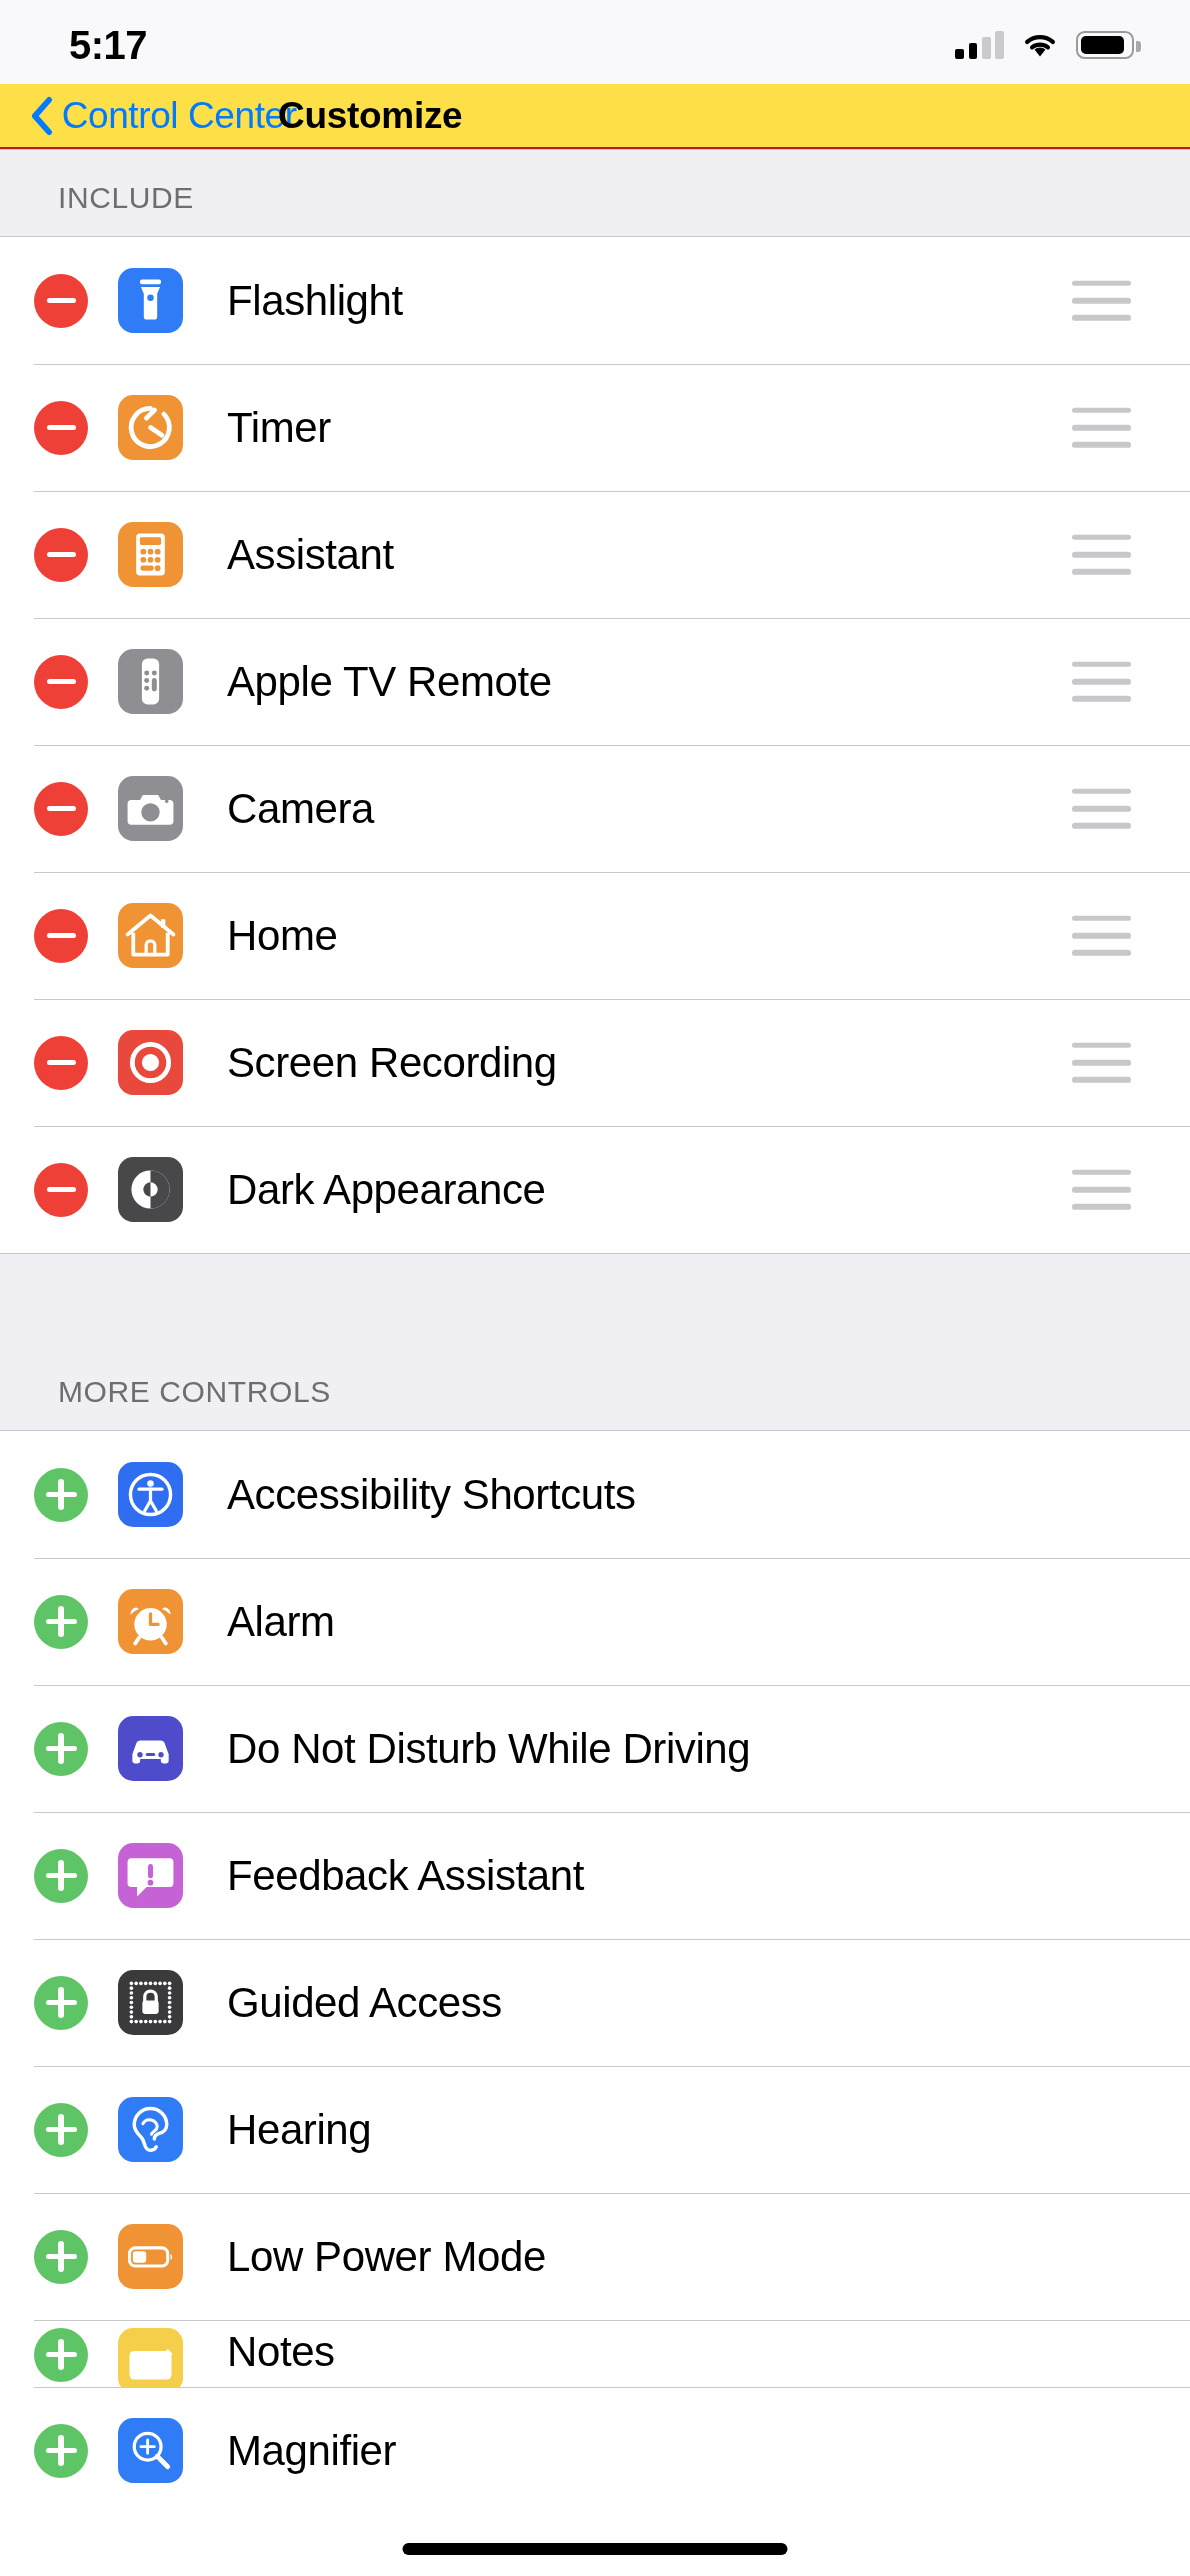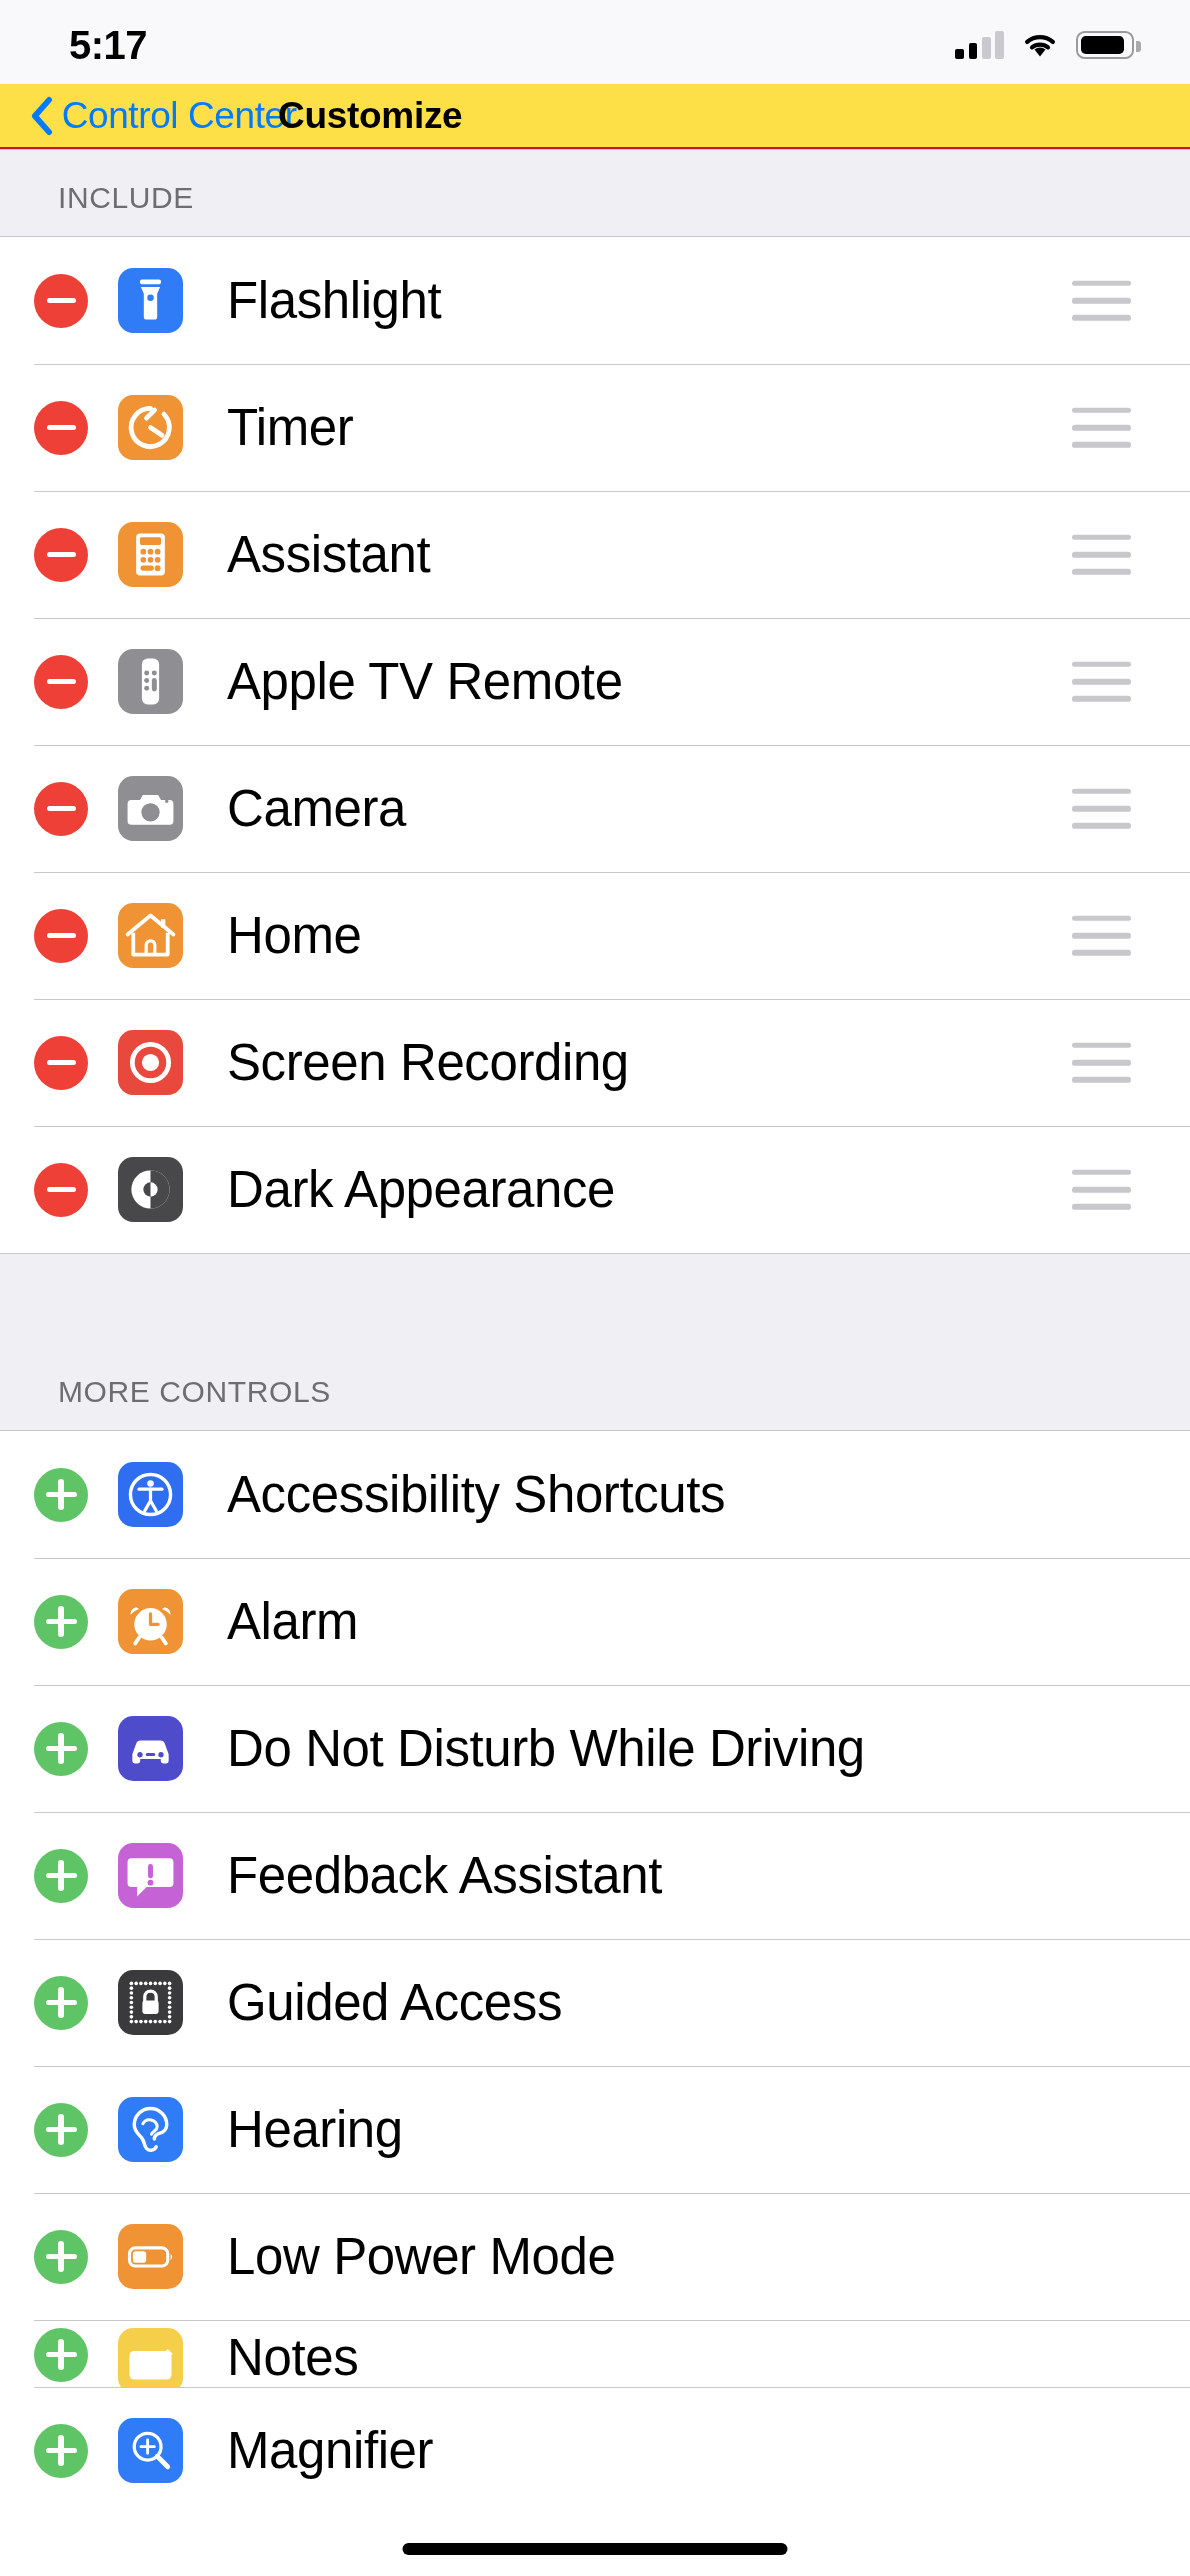--- a/index.html
+++ b/index.html
@@ -156,21 +156,21 @@
     width:65px; height:65px;
     border-radius:15.3px;
     margin-left:30px;
     display:flex; align-items:center; justify-content:center;
     overflow:hidden;
   }
   .app-icon svg{ display:block; }
 
   .row-label{
     margin-left:44px;
-    font-size:51px;
+    font-size:42px;
     color:#000;
     letter-spacing:-0.4px;
     white-space:nowrap;
   }
 
   .drag-handle{
     position:absolute;
     right:59px; top:50%;
     transform:translateY(-50%);
     width:59px;

